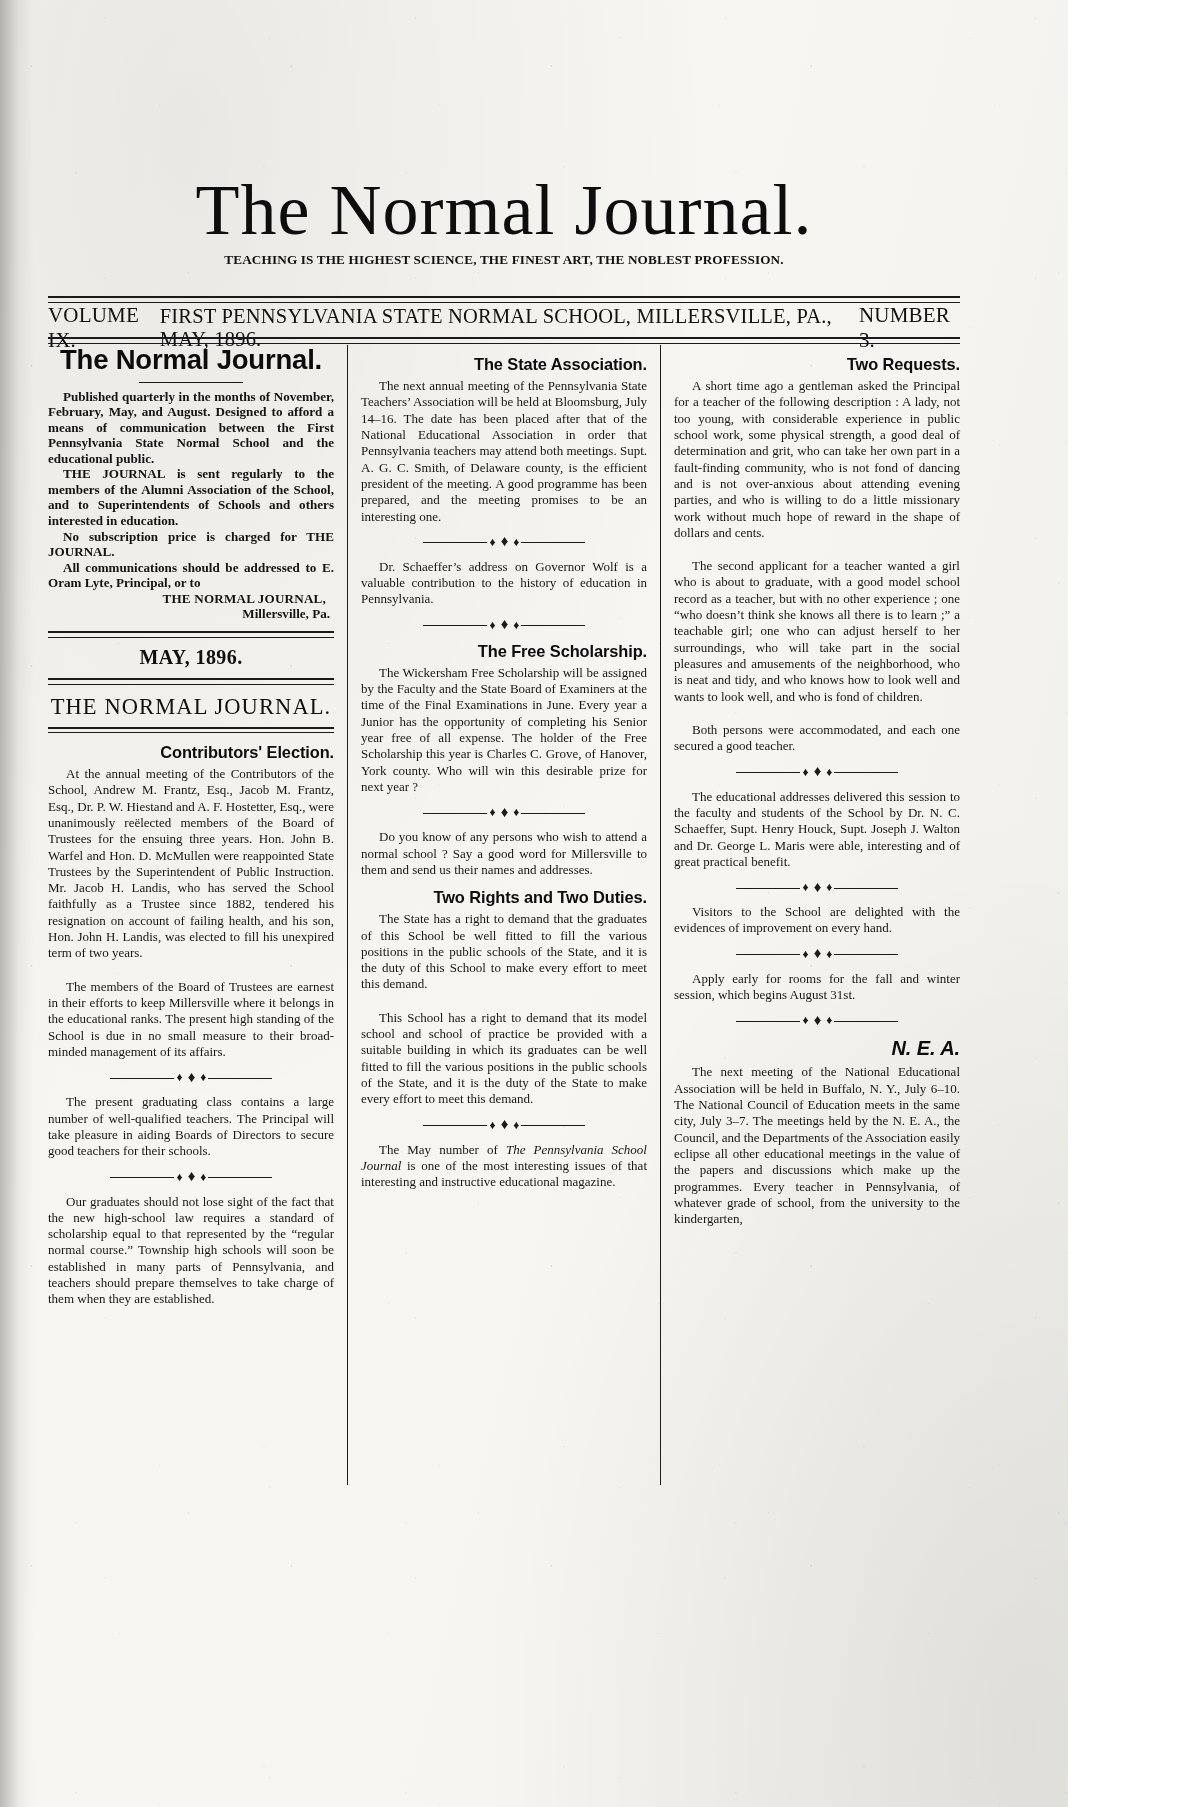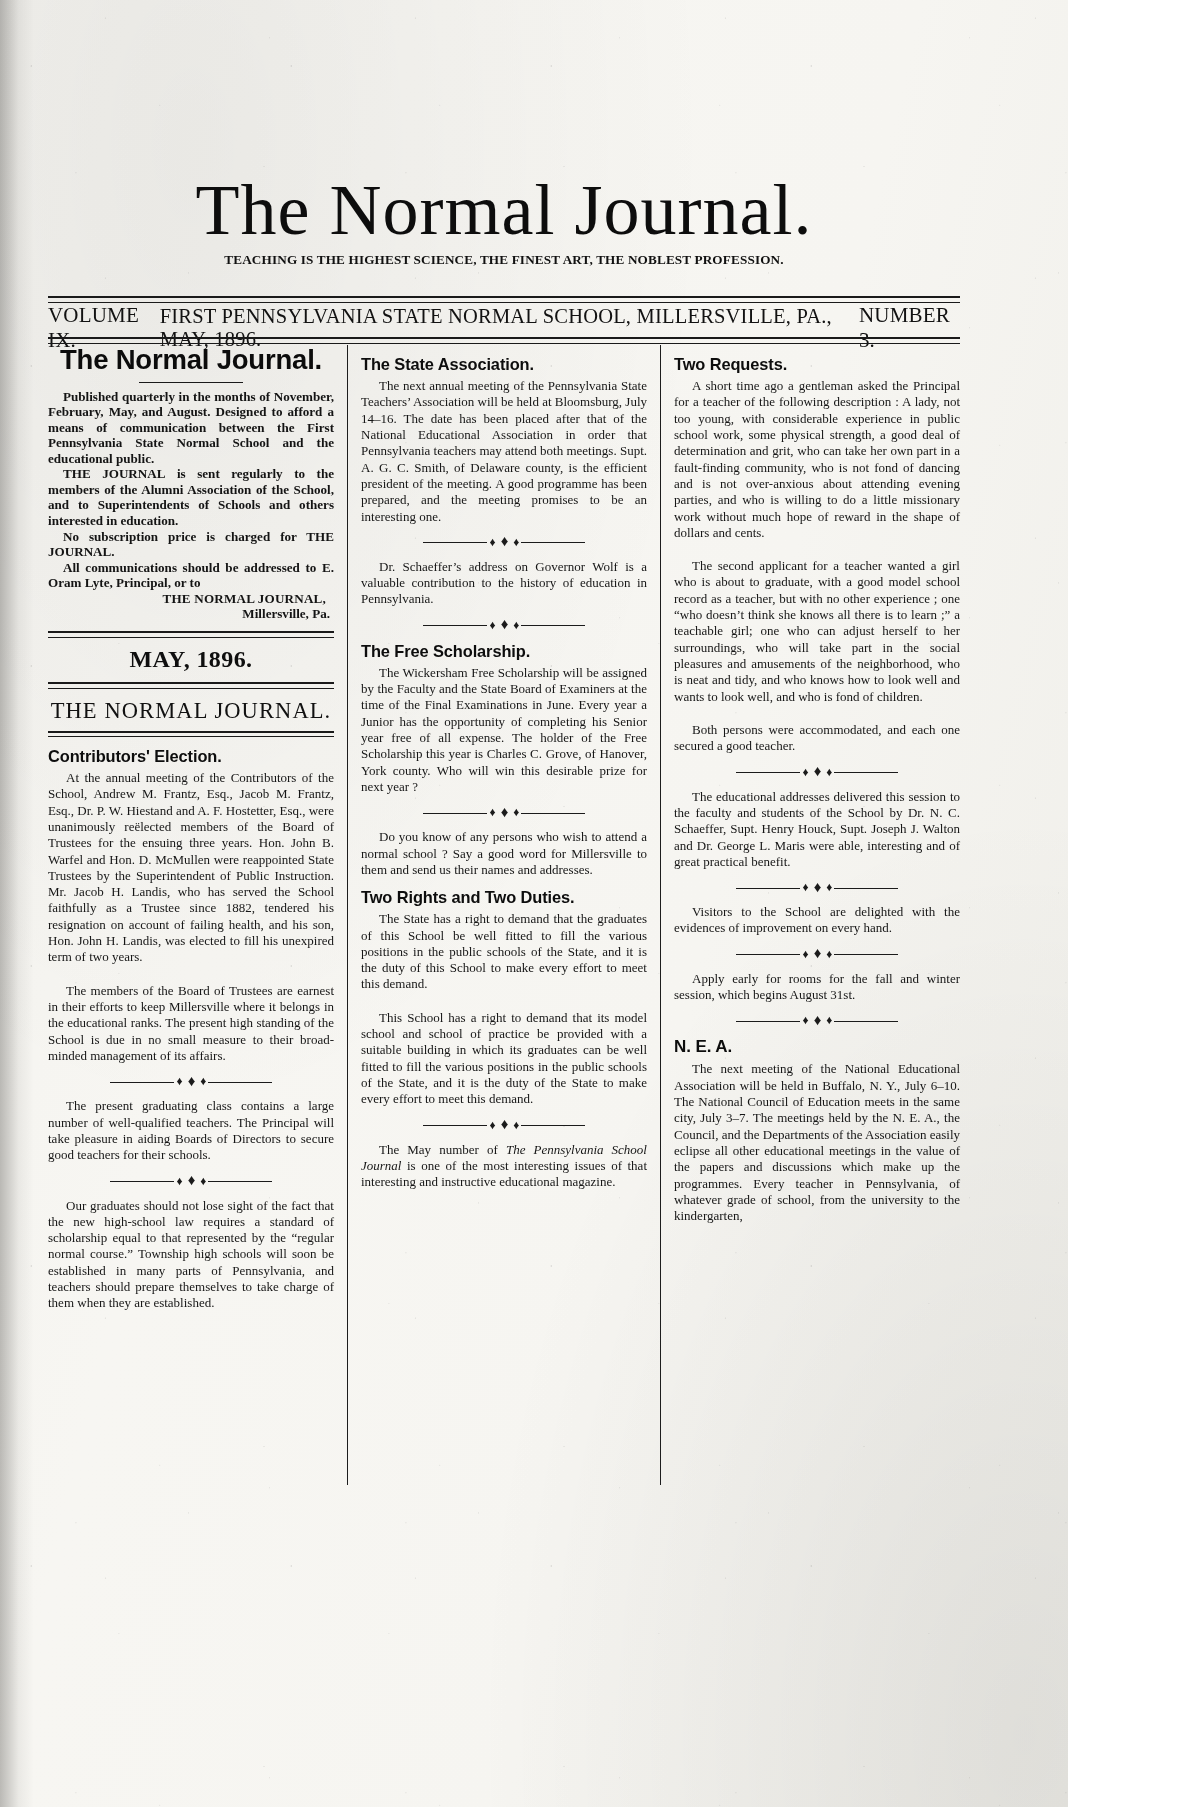--- a/index.html
+++ b/index.html
@@ -120,40 +120,40 @@
     font-weight:bold;
   }
   .np-body .ind{text-indent:15px;}
   .sc{font-variant:small-caps;}
   .np-sign{text-align:right;font-weight:bold;font-size:13.1px;line-height:1.2;}
   .np-sign .l1{font-variant:small-caps;letter-spacing:.2px;padding-right:8px;}
   .np-sign .l2{padding-right:4px;}
 
   .dbl-rule{height:4px;border-top:2.4px solid #1a1a1a;border-bottom:1.1px solid #1a1a1a;margin:9px 0 0 0;}
   .date-line{
-    text-align:center;font-weight:bold;font-size:24px;letter-spacing:.4px;
+    text-align:center;font-weight:bold;font-size:20px;letter-spacing:.4px;
     margin:8px 0 7px 0;color:#0f0f0f;
   }
   .jrn-line{
     text-align:center;font-size:22.5px;letter-spacing:1.1px;color:#111;
     margin:9px 0 7px 0;white-space:nowrap;
   }
   .thin-rule{height:3px;border-top:2.2px solid #1a1a1a;border-bottom:1px solid #1a1a1a;}
 
   
   .ahead{
     font-family:"Liberation Sans", sans-serif;
     font-weight:bold;
     font-size:16.4px;
-    text-align:left;
+    text-align:right;
     color:#0d0d0d;
     margin:10px 0 4px 0;
     letter-spacing:-.1px;
   }
-  .ahead.small{font-size:17px;}
+  .ahead.small{font-size:20px;font-style:italic;}
 
   
   .orn{
     display:flex;align-items:center;justify-content:center;
     margin:12px 0 10px 0;height:12px;
   }
   .orn i{display:block;height:0;border-top:1.8px solid #1b1b1b;width:64px;}
   .orn b{
     display:block;color:#1b1b1b;font-size:12px;line-height:1;
     letter-spacing:-1px;margin:0 3px;font-style:normal;

